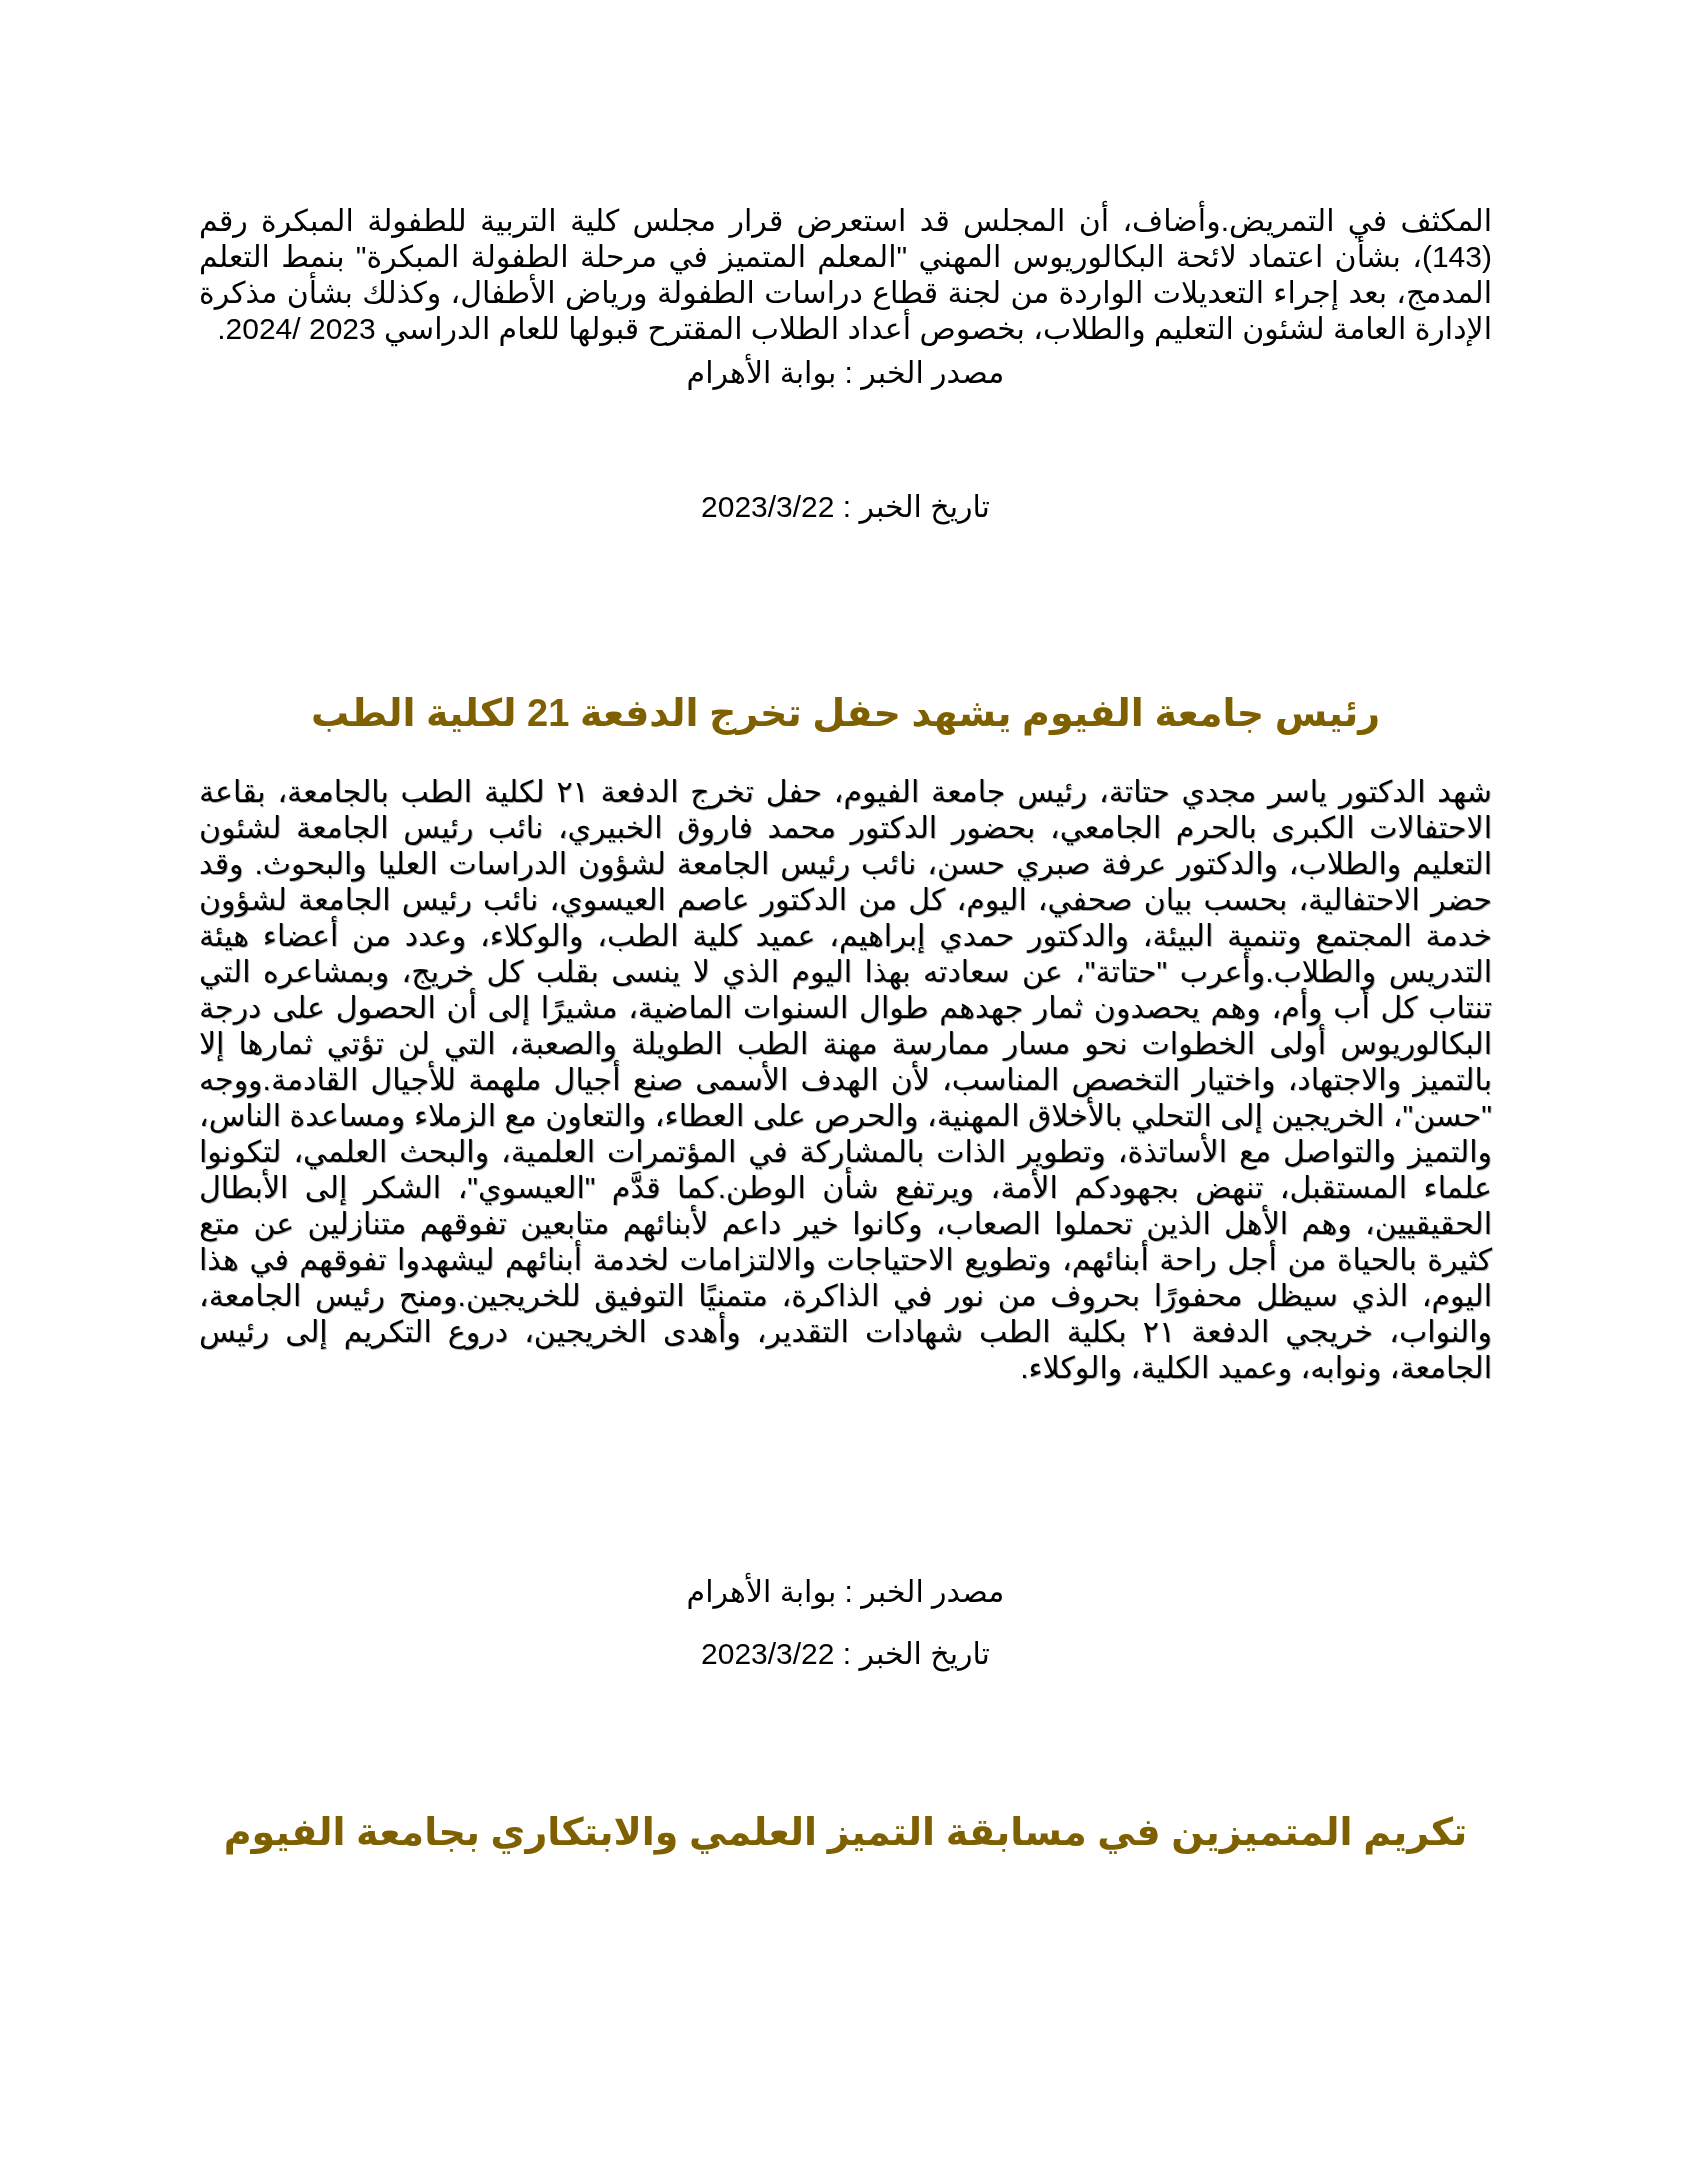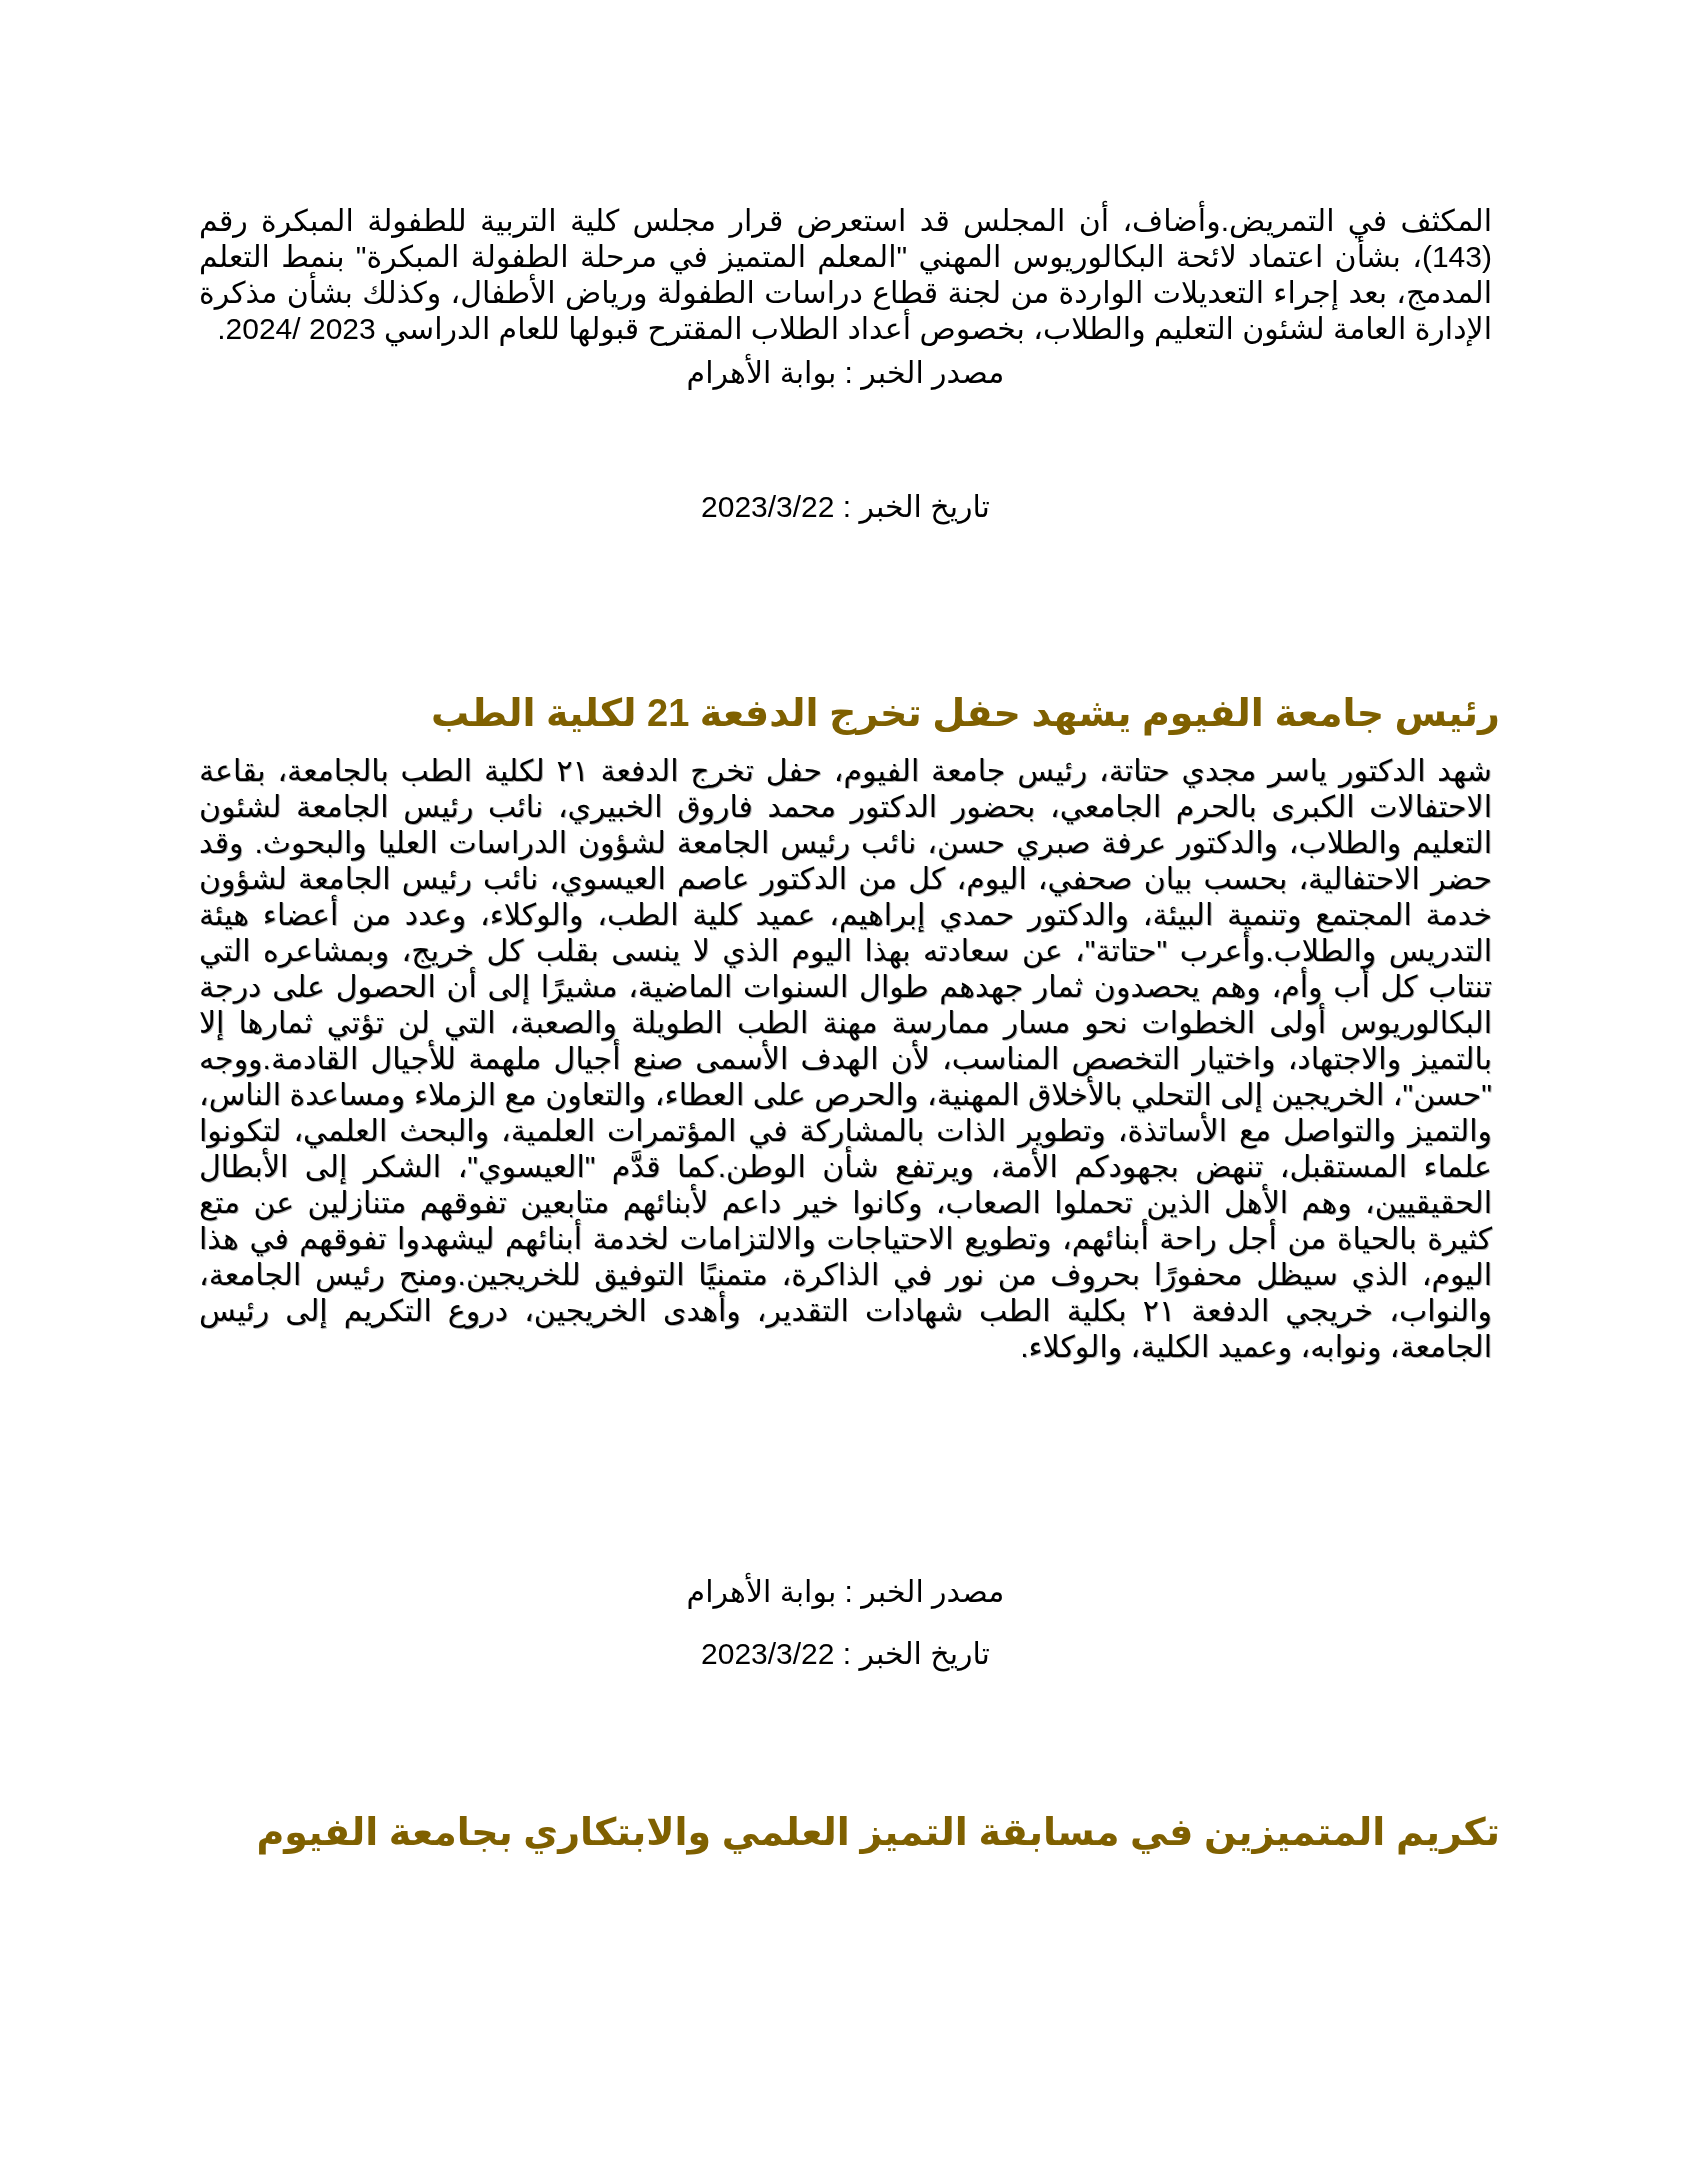--- a/index.html
+++ b/index.html
@@ -2,37 +2,37 @@
 <html><head>
 <meta charset="utf-8">
 <style>
   html, body { margin: 0; padding: 0; background: #ffffff; }
   body { width: 1683px; height: 2178px; position: relative; overflow: hidden;
          font-family: "Liberation Sans", "DejaVu Sans", sans-serif; color: #000; }
   .page { position: absolute; left: 191px; width: 1309px; direction: rtl; }
   .para { font-size: 30px; line-height: 36px; text-align: justify; text-align-last: right; margin: 8px; }
   .para.shadow { text-shadow: 1px 1px 0 #b0b0b0; }
   .meta { font-size: 30px; line-height: 36px; margin: 0; text-align: center; }
-  .title { font-size: 38px; font-weight: bold; color: #7f6000; margin: 0; line-height: 44px; }
+  .title { font-size: 38px; font-weight: bold; color: #7f6000; text-align: center; margin: 0; line-height: 44px; }
 </style>
 </head>
 <body>
 
 <div class="page" style="top:195px;">
   <p class="para">المكثف في التمريض.وأضاف، أن المجلس قد استعرض قرار مجلس كلية التربية للطفولة المبكرة رقم (143)، بشأن اعتماد لائحة البكالوريوس المهني "المعلم المتميز في مرحلة الطفولة المبكرة" بنمط التعلم المدمج، بعد إجراء التعديلات الواردة من لجنة قطاع دراسات الطفولة ورياض الأطفال، وكذلك بشأن مذكرة الإدارة العامة لشئون التعليم والطلاب، بخصوص أعداد الطلاب المقترح قبولها للعام الدراسي 2023 /2024.</p>
   <p class="meta">مصدر الخبر : بوابة الأهرام</p>
 </div>
 <div class="page" style="top:489px;">
   <p class="meta">تاريخ الخبر : 2023/3/22</p>
 </div>
 
 <div class="page" style="top:691px;">
   <h2 class="title">رئيس جامعة الفيوم يشهد حفل تخرج الدفعة 21 لكلية الطب</h2>
 </div>
-<div class="page" style="top:745px;">
+<div class="page" style="top:766px;">
   <p class="para shadow">شهد الدكتور ياسر مجدي حتاتة، رئيس جامعة الفيوم، حفل تخرج الدفعة ٢١ لكلية الطب بالجامعة، بقاعة الاحتفالات الكبرى بالحرم الجامعي، بحضور الدكتور محمد فاروق الخبيري، نائب رئيس الجامعة لشئون التعليم والطلاب، والدكتور عرفة صبري حسن، نائب رئيس الجامعة لشؤون الدراسات العليا والبحوث. وقد حضر الاحتفالية، بحسب بيان صحفي، اليوم، كل من الدكتور عاصم العيسوي، نائب رئيس الجامعة لشؤون خدمة المجتمع وتنمية البيئة، والدكتور حمدي إبراهيم، عميد كلية الطب، والوكلاء، وعدد من أعضاء هيئة التدريس والطلاب.وأعرب "حتاتة"، عن سعادته بهذا اليوم الذي لا ينسى بقلب كل خريج، وبمشاعره التي تنتاب كل أب وأم، وهم يحصدون ثمار جهدهم طوال السنوات الماضية، مشيرًا إلى أن الحصول على درجة البكالوريوس أولى الخطوات نحو مسار ممارسة مهنة الطب الطويلة والصعبة، التي لن تؤتي ثمارها إلا بالتميز والاجتهاد، واختيار التخصص المناسب، لأن الهدف الأسمى صنع أجيال ملهمة للأجيال القادمة.ووجه "حسن"، الخريجين إلى التحلي بالأخلاق المهنية، والحرص على العطاء، والتعاون مع الزملاء ومساعدة الناس، والتميز والتواصل مع الأساتذة، وتطوير الذات بالمشاركة في المؤتمرات العلمية، والبحث العلمي، لتكونوا علماء المستقبل، تنهض بجهودكم الأمة، ويرتفع شأن الوطن.كما قدَّم "العيسوي"، الشكر إلى الأبطال الحقيقيين، وهم الأهل الذين تحملوا الصعاب، وكانوا خير داعم لأبنائهم متابعين تفوقهم متنازلين عن متع كثيرة بالحياة من أجل راحة أبنائهم، وتطويع الاحتياجات والالتزامات لخدمة أبنائهم ليشهدوا تفوقهم في هذا اليوم، الذي سيظل محفورًا بحروف من نور في الذاكرة، متمنيًا التوفيق للخريجين.ومنح رئيس الجامعة، والنواب، خريجي الدفعة ٢١ بكلية الطب شهادات التقدير، وأهدى الخريجين، دروع التكريم إلى رئيس الجامعة، ونوابه، وعميد الكلية، والوكلاء.</p>
 </div>
 <div class="page" style="top:1574px;">
   <p class="meta">مصدر الخبر : بوابة الأهرام</p>
 </div>
 <div class="page" style="top:1636px;">
   <p class="meta">تاريخ الخبر : 2023/3/22</p>
 </div>
 
 <div class="page" style="top:1810px;">

